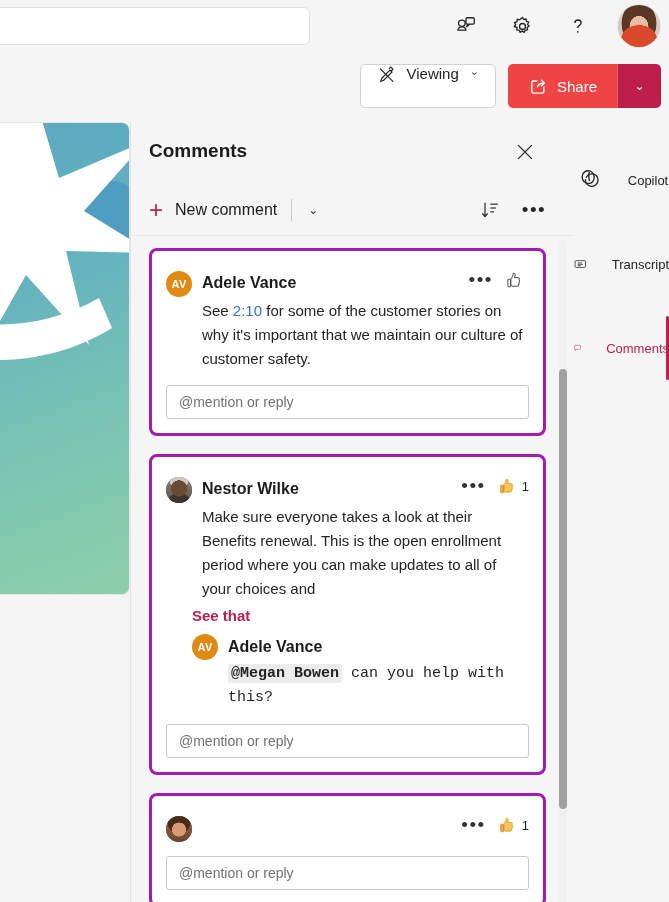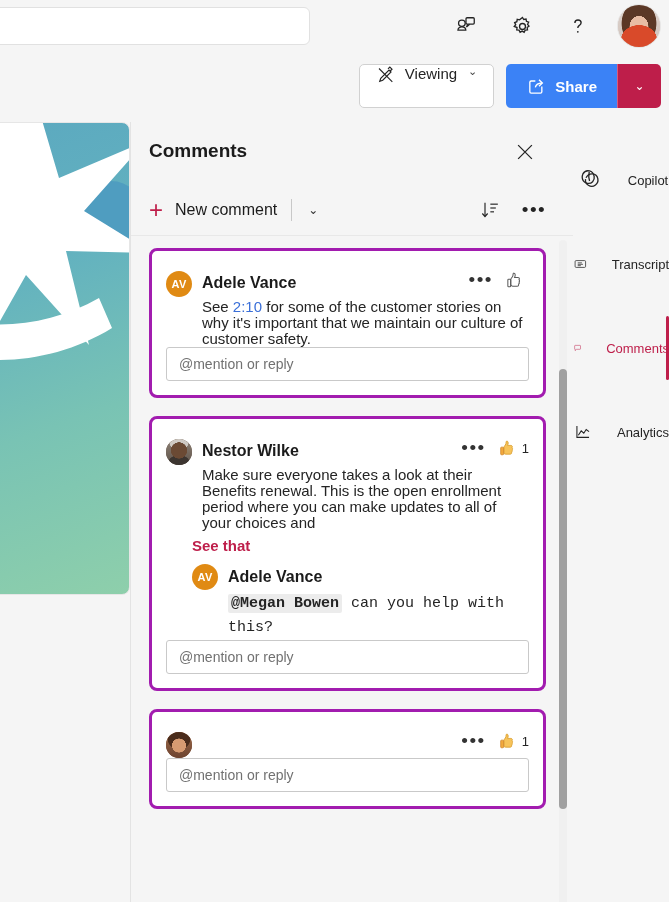--- a/index.html
+++ b/index.html
@@ -91,24 +91,24 @@
 
   .share-group {
     display: flex;
     height: 44px;
     border-radius: 5px;
     overflow: hidden;
   }
   .share-btn {
     display: flex; align-items: center; gap: 9px;
     padding: 0 20px;
-    background: #3b82f6;
+    background: #ef4444;
     color: #ffffff;
     font-size: 15px;
-    font-weight: bold;
+    font-weight: normal;
     cursor: pointer;
     border: none;
     font-family: "Liberation Sans", sans-serif;
   }
   .share-caret {
     width: 44px;
     background: #be1e4a;
     color: #fff;
     display: flex; align-items: center; justify-content: center;
     border-left: 1px solid #d85b7c;
@@ -288,21 +288,21 @@
   .like-wrap {
     display: flex; align-items: center; gap: 5px;
     cursor: pointer;
   }
   .like-count { font-size: 13px; color: #242424; }
 
   .body-text {
     margin-top: 2px;
     padding-left: 36px;
     font-size: 15px;
-    line-height: 16px;
+    line-height: 24px;
     color: #242424;
   }
   .ts-link { color: #3a6fd8; cursor: pointer; }
   .see-more {
     padding-left: 26px;
     margin-top: 6px;
     font-size: 15px;
     font-weight: bold;
     color: #be1e4a;
     cursor: pointer;
@@ -326,21 +326,21 @@
     font-family: Liberation Mono, monospace;
   }
   .mention {
     background: #ececec;
     font-weight: bold;
     padding: 1px 3px;
     border-radius: 2px;
   }
 
   .reply-input {
-    margin-top: 0;
+    margin-top: 14px;
     height: 34px;
     width: 100%;
     border: 1px solid #c9c9c9;
     border-radius: 3px;
     background: #fff;
     padding: 0 12px;
     font-size: 14px;
     color: #701a75;
     font-family: "Liberation Sans", sans-serif;
   }
@@ -604,20 +604,13 @@
   </div>
 
   <div class="rail-item active">
     <div class="rail-bar"></div>
     <svg width="28" height="28" viewBox="0 0 28 28" stroke="#be1e4a" stroke-width="1.5" fill="none">
       <path d="M5 7.8a1.8 1.8 0 0 1 1.8-1.8h14.4A1.8 1.8 0 0 1 23 7.8v8.4a1.8 1.8 0 0 1-1.8 1.8H11l-4.4 4v-4H6.8A1.8 1.8 0 0 1 5 16.2z"></path>
     </svg>
     <span class="rail-label">Comments</span>
   </div>
 
-  <div class="rail-item">
-    <svg width="28" height="28" viewBox="0 0 28 28" stroke="#242424" stroke-width="1.5" fill="none">
-      <path d="M5.5 5.5v16h17"></path>
-      <path d="M7.5 18.5l4-6 3.6 3.2 3.4-5.2 4 3"></path>
-    </svg>
-    <span class="rail-label">Analytics</span>
-  </div>
 </div>
 
 </body></html>

